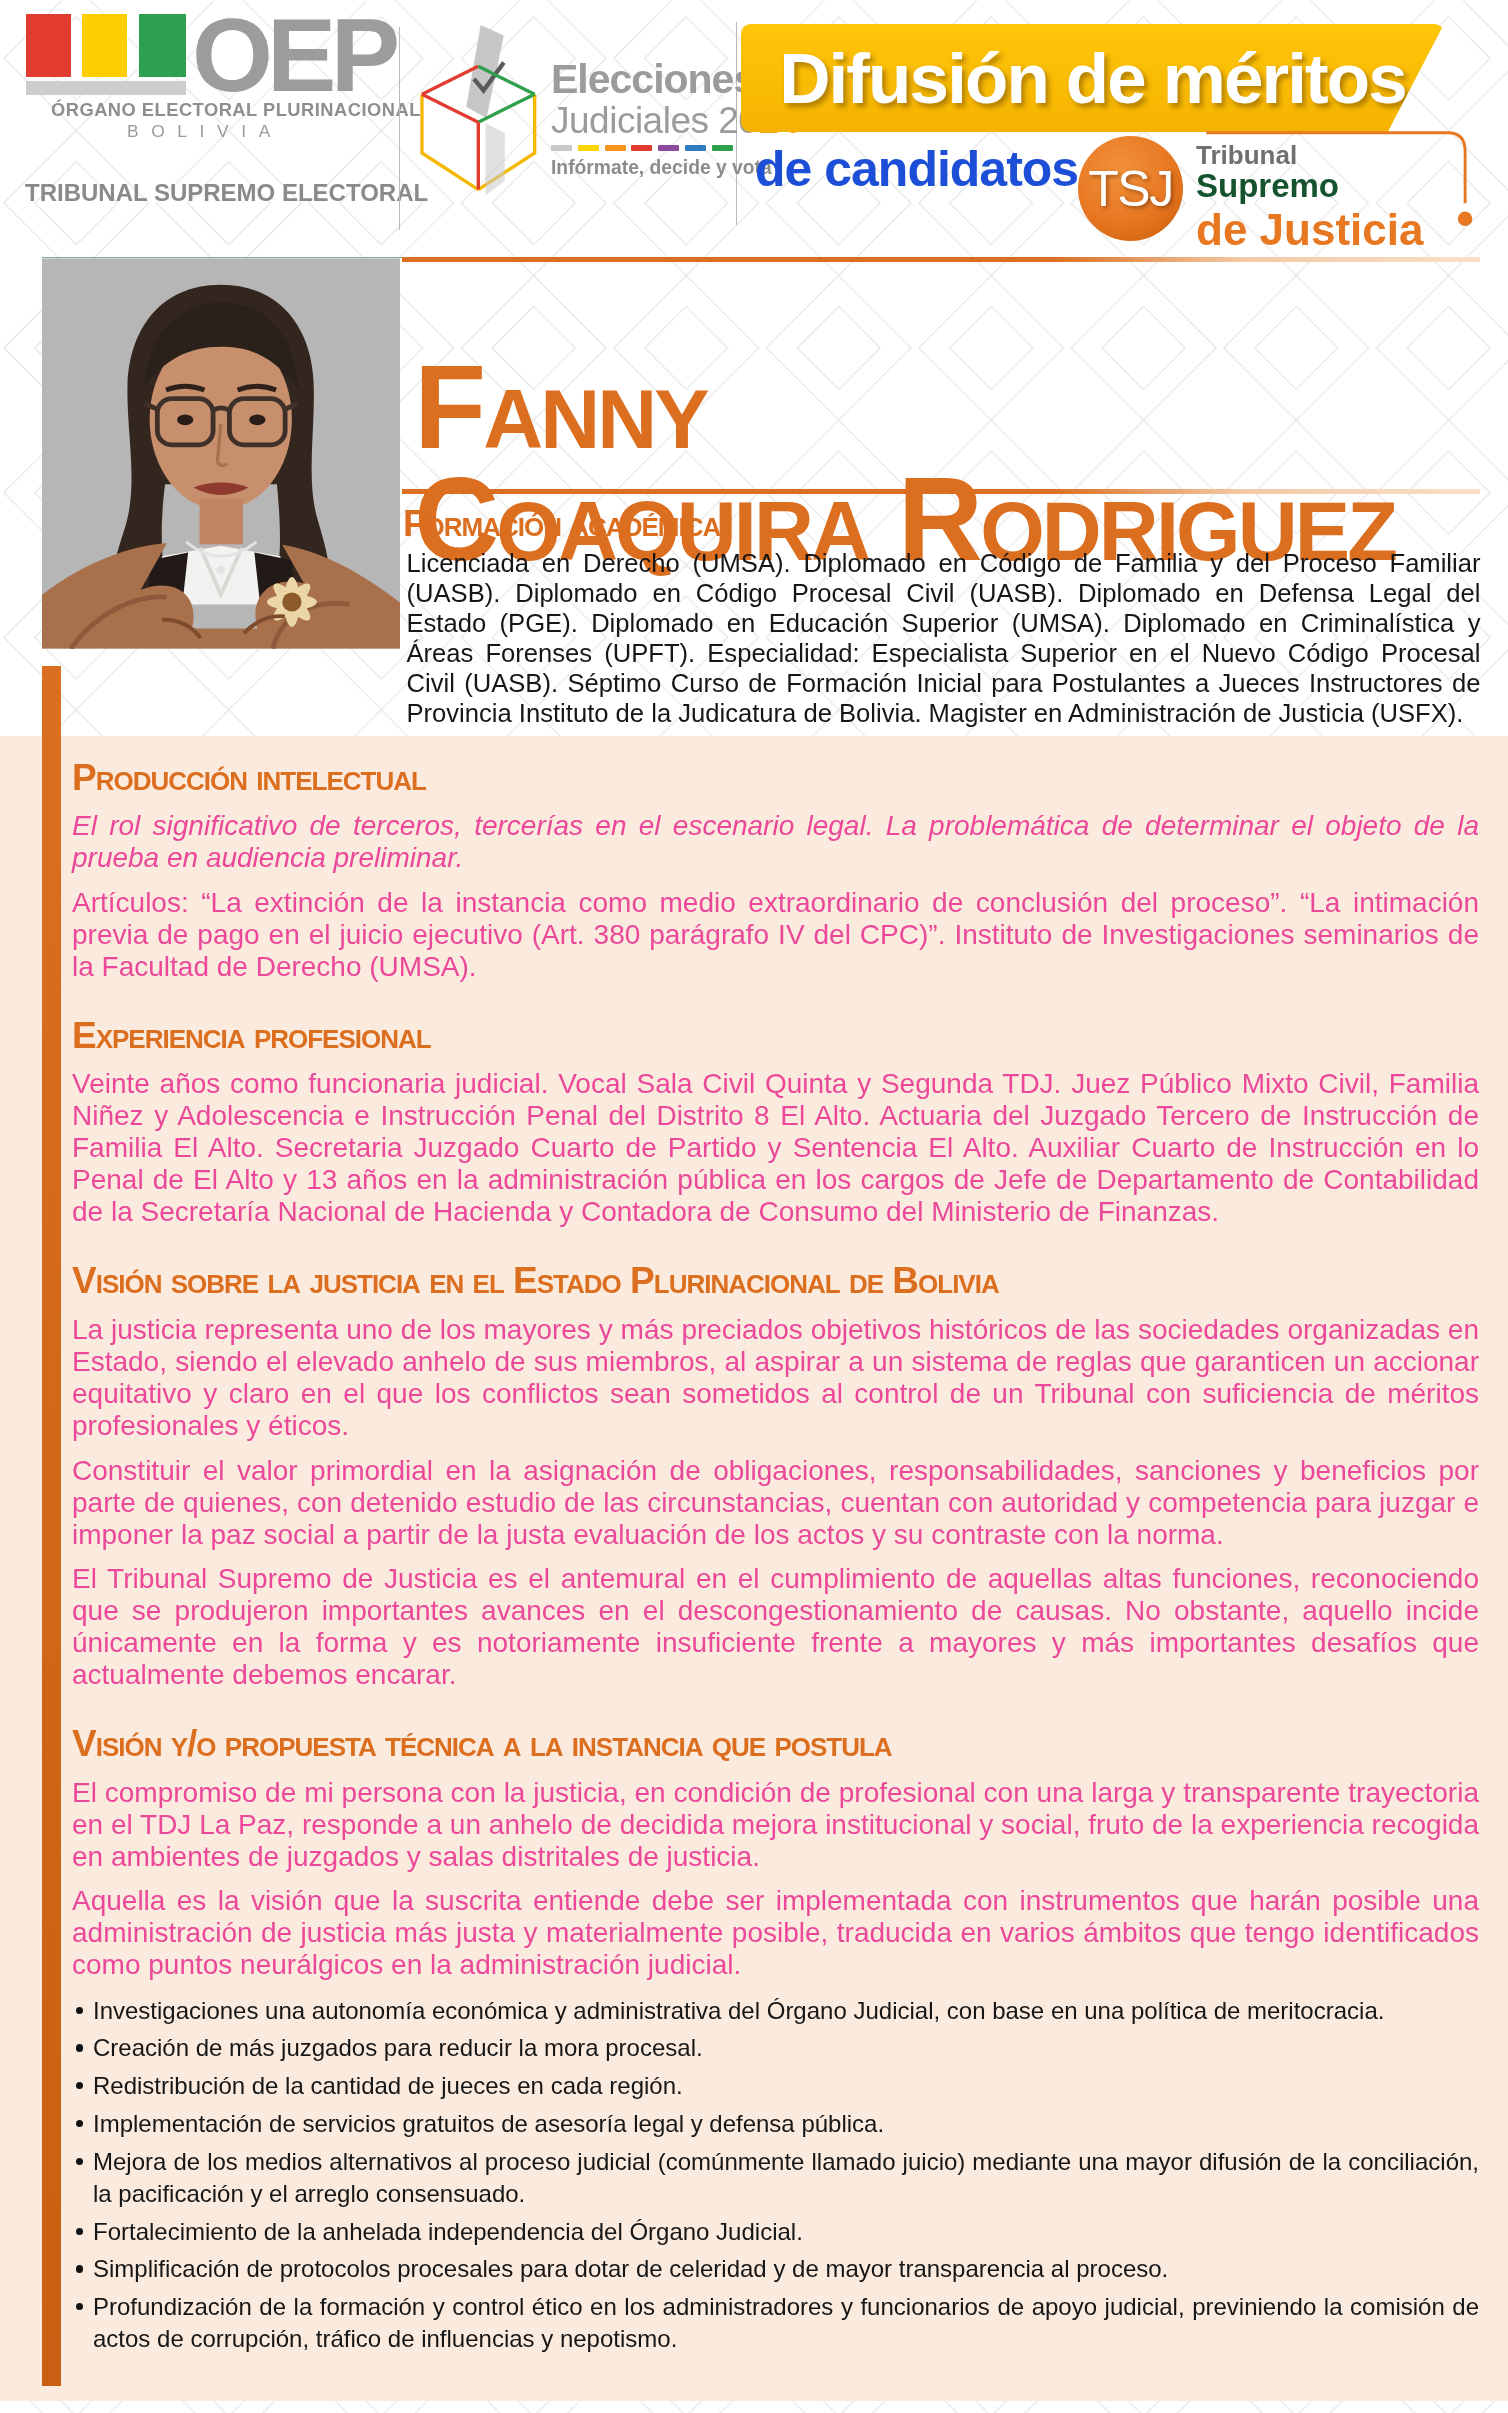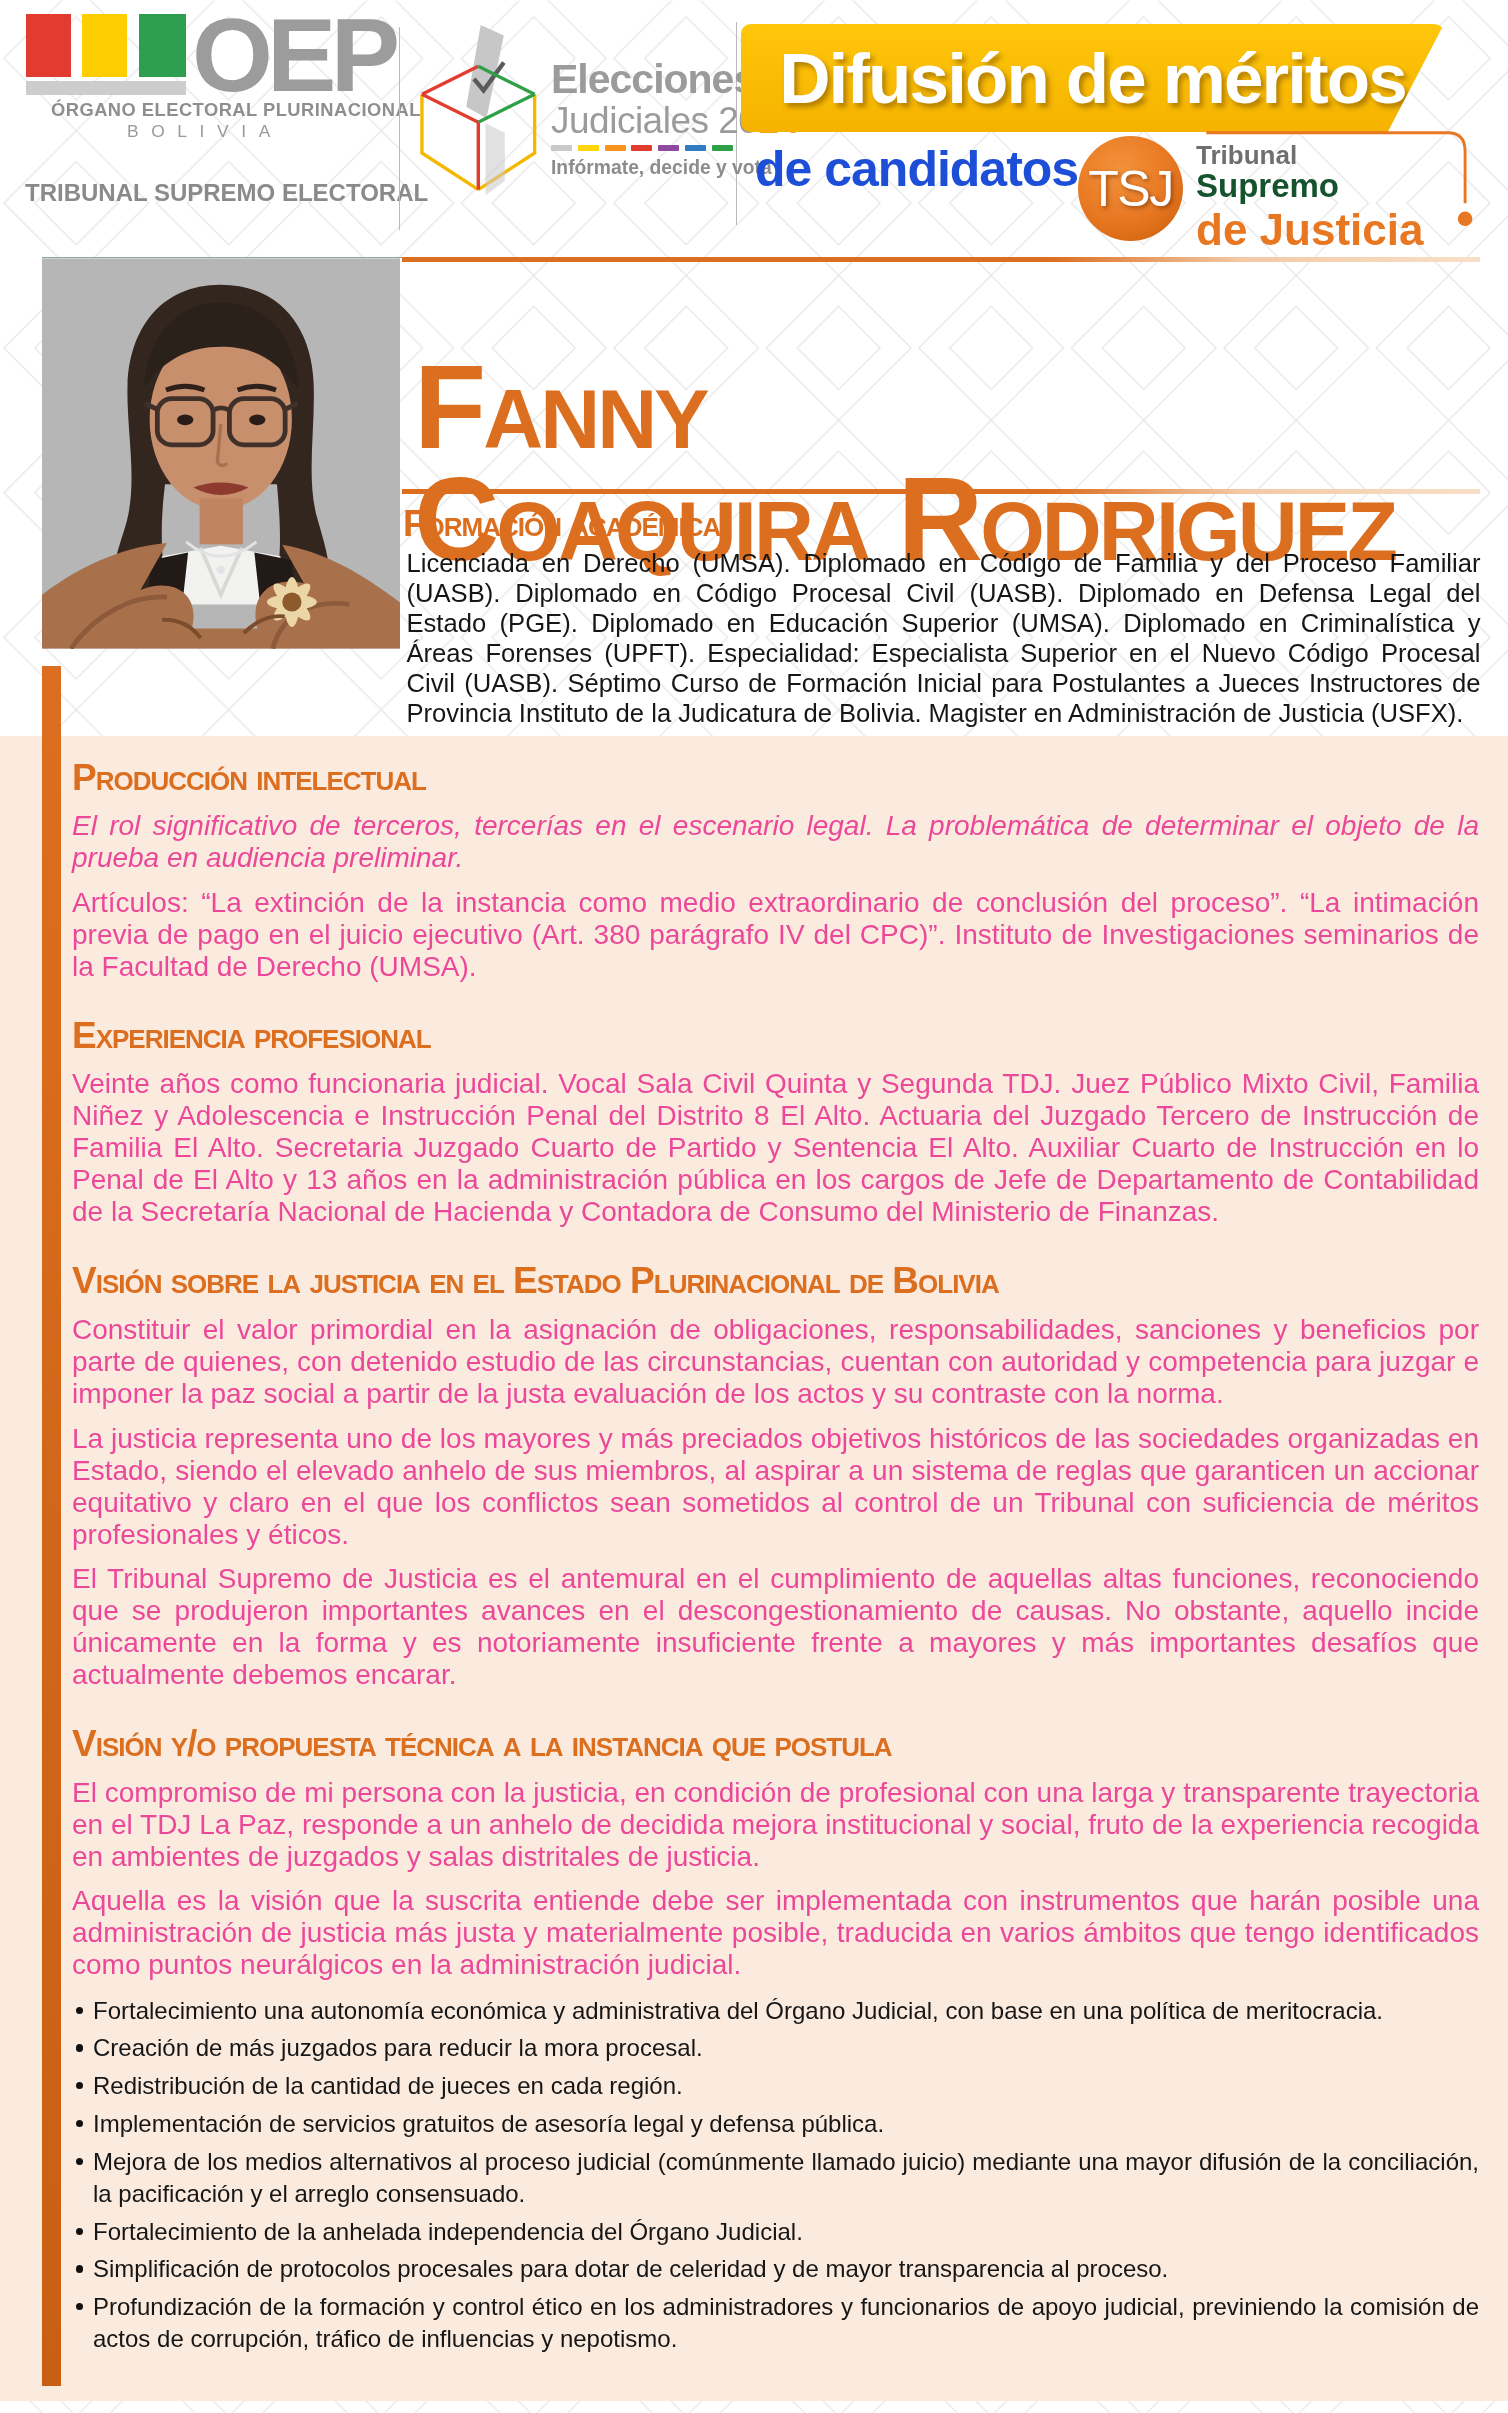--- a/index.html
+++ b/index.html
@@ -205,29 +205,29 @@
 
   <div id="content">
     <h2 class="sc">Producción intelectual</h2>
     <p class="it">El rol significativo de terceros, tercerías en el escenario legal. La problemática de determinar el objeto de la prueba en audiencia preliminar.</p>
     <p>Artículos: “La extinción de la instancia como medio extraordinario de conclusión del proceso”. “La intimación previa de pago en el juicio ejecutivo (Art. 380 parágrafo IV del CPC)”. Instituto de Investigaciones seminarios de la Facultad de Derecho (UMSA).</p>
 
     <h2 class="sc">Experiencia profesional</h2>
     <p>Veinte años como funcionaria judicial. Vocal Sala Civil Quinta y Segunda TDJ. Juez Público Mixto Civil, Familia Niñez y Adolescencia e Instrucción Penal del Distrito 8 El Alto. Actuaria del Juzgado Tercero de Instrucción de Familia El Alto. Secretaria Juzgado Cuarto de Partido y Sentencia El Alto. Auxiliar Cuarto de Instrucción en lo Penal de El Alto y 13 años en la administración pública en los cargos de Jefe de Departamento de Contabilidad de la Secretaría Nacional de Hacienda y Contadora de Consumo del Ministerio de Finanzas.</p>
 
     <h2 class="sc">Visión sobre la justicia en el Estado Plurinacional de Bolivia</h2>
+    <p>La justicia representa uno de los mayores y más preciados objetivos históricos de las sociedades organizadas en Estado, siendo el elevado anhelo de sus miembros, al aspirar a un sistema de reglas que garanticen un accionar equitativo y claro en el que los conflictos sean sometidos al control de un Tribunal con suficiencia de méritos profesionales y éticos.</p>
     <p>Constituir el valor primordial en la asignación de obligaciones, responsabilidades, sanciones y beneficios por parte de quienes, con detenido estudio de las circunstancias, cuentan con autoridad y competencia para juzgar e imponer la paz social a partir de la justa evaluación de los actos y su contraste con la norma.</p>
-    <p>La justicia representa uno de los mayores y más preciados objetivos históricos de las sociedades organizadas en Estado, siendo el elevado anhelo de sus miembros, al aspirar a un sistema de reglas que garanticen un accionar equitativo y claro en el que los conflictos sean sometidos al control de un Tribunal con suficiencia de méritos profesionales y éticos.</p>
     <p>El Tribunal Supremo de Justicia es el antemural en el cumplimiento de aquellas altas funciones, reconociendo que se produjeron importantes avances en el descongestionamiento de causas. No obstante, aquello incide únicamente en la forma y es notoriamente insuficiente frente a mayores y más importantes desafíos que actualmente debemos encarar.</p>
 
     <h2 class="sc">Visión y/o propuesta técnica a la instancia que postula</h2>
     <p>El compromiso de mi persona con la justicia, en condición de profesional con una larga y transparente trayectoria en el TDJ La Paz, responde a un anhelo de decidida mejora institucional y social, fruto de la experiencia recogida en ambientes de juzgados y salas distritales de justicia.</p>
     <p>Aquella es la visión que la suscrita entiende debe ser implementada con instrumentos que harán posible una administración de justicia más justa y materialmente posible, traducida en varios ámbitos que tengo identificados como puntos neurálgicos en la administración judicial.</p>
     <ul>
-      <li>Fortalecimiento una autonomía económica y administrativa del Órgano Judicial, con base en una política de meritocracia.</li>
+      <li>Investigaciones una autonomía económica y administrativa del Órgano Judicial, con base en una política de meritocracia.</li>
       <li>Creación de más juzgados para reducir la mora procesal.</li>
       <li>Redistribución de la cantidad de jueces en cada región.</li>
       <li>Implementación de servicios gratuitos de asesoría legal y defensa pública.</li>
       <li>Mejora de los medios alternativos al proceso judicial (comúnmente llamado juicio) mediante una mayor difusión de la conciliación, la pacificación y el arreglo consensuado.</li>
       <li>Fortalecimiento de la anhelada independencia del Órgano Judicial.</li>
       <li>Simplificación de protocolos procesales para dotar de celeridad y de mayor transparencia al proceso.</li>
       <li>Profundización de la formación y control ético en los administradores y funcionarios de apoyo judicial, previniendo la comisión de actos de corrupción, tráfico de influencias y nepotismo.</li>
     </ul>
   </div>
 

